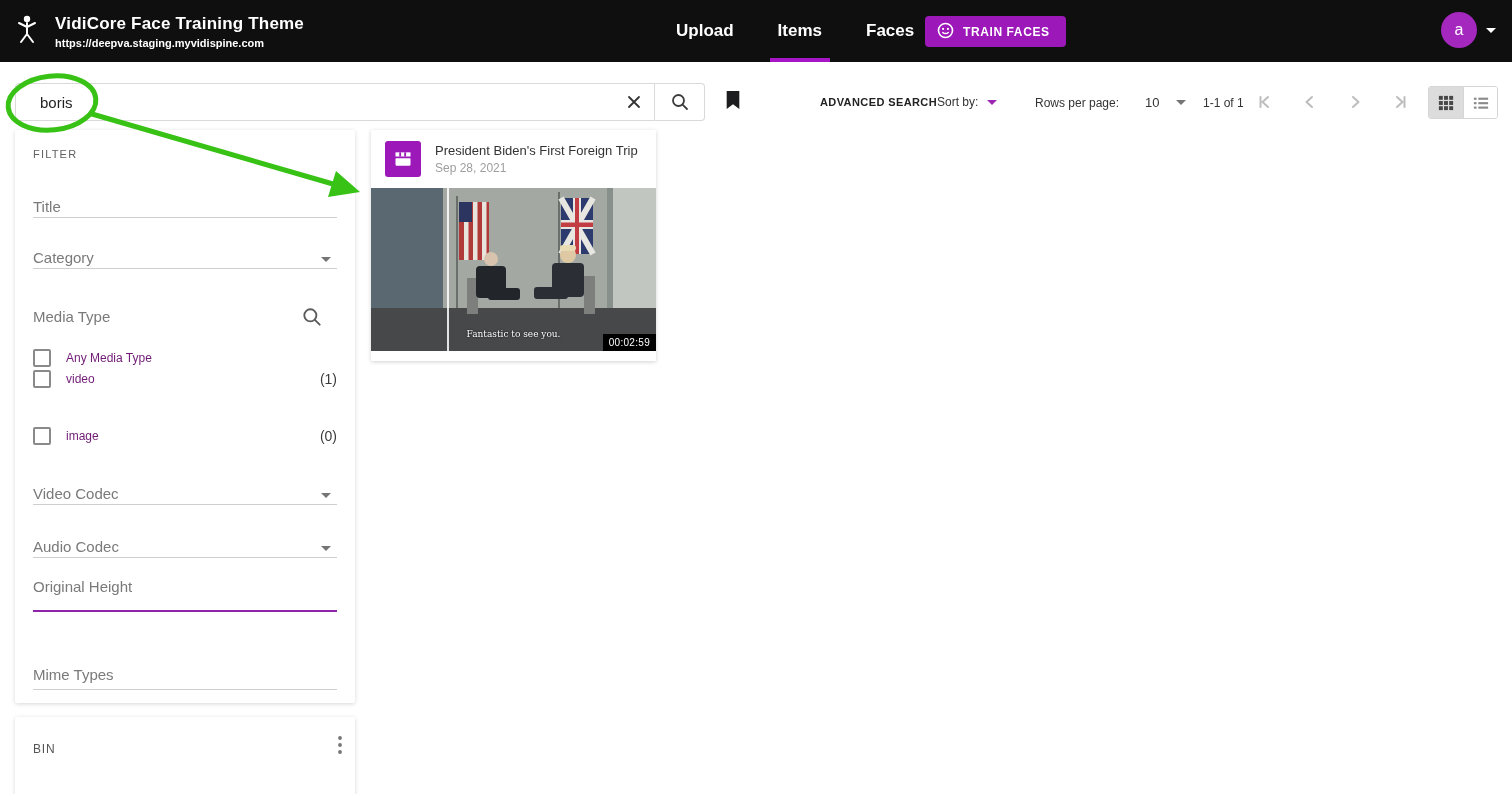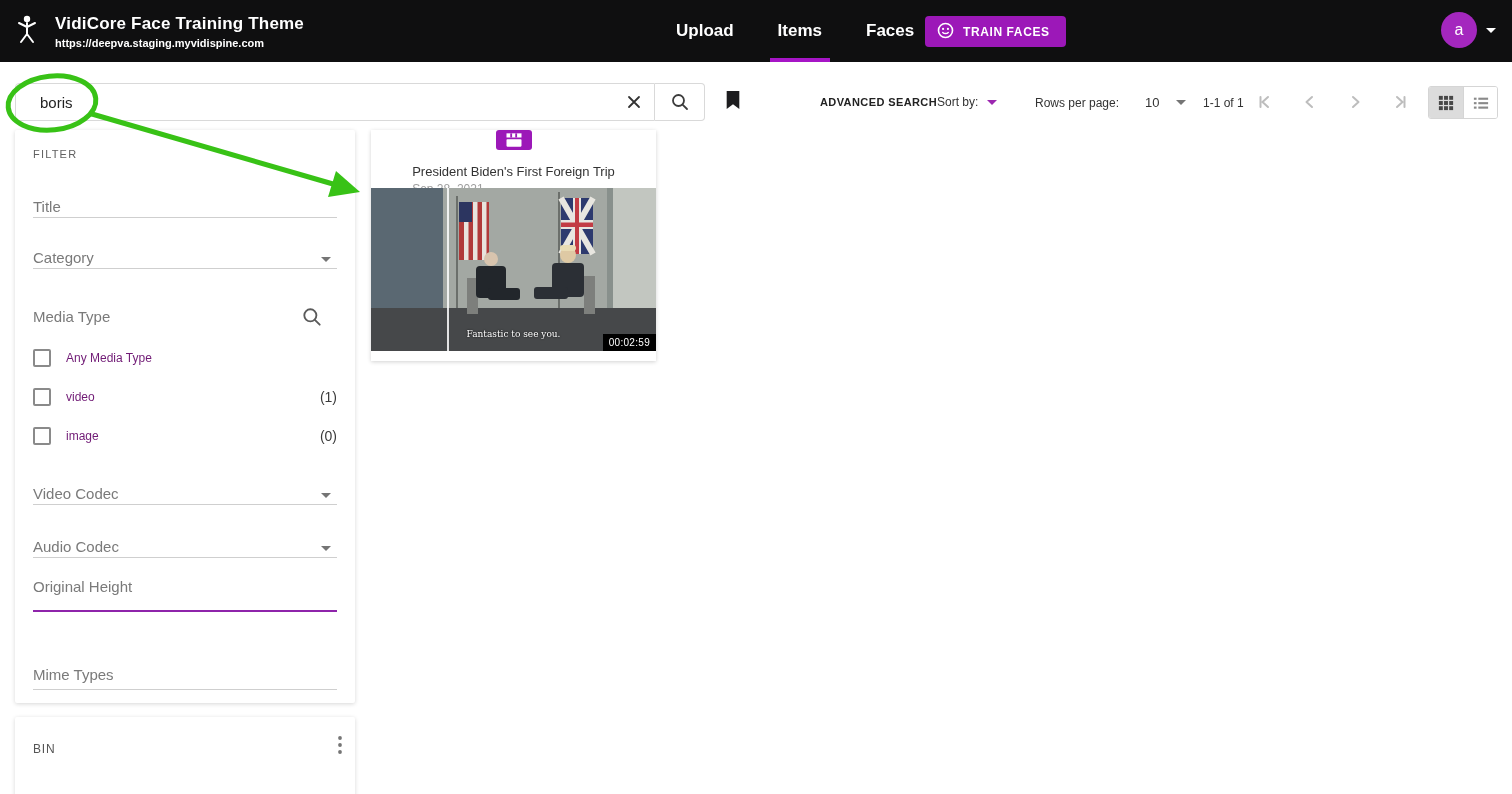--- a/index.html
+++ b/index.html
@@ -55,21 +55,21 @@
   .cb-label { font-size:12px; color:#701a75; }
   .cb-count { position:absolute; right:0; font-size:14px; color:#3a3a3a; }
 
   
   .bin-card { position:absolute; left:15px; top:717px; width:340px; height:95px; }
   .bin-heading { position:absolute; left:18px; top:25px; font-size:12px; color:#555; letter-spacing:.8px; }
   .kebab { position:absolute; right:12px; top:18px; cursor:pointer; }
 
   
   .item-card { position:absolute; left:371px; top:130px; width:285px; background:#fff; box-shadow:0 1px 4px rgba(0,0,0,.18); cursor:pointer; }
-  .item-head { height:58px; display:flex; align-items:center; padding:0 14px; gap:14px;flex-direction:column; }
+  .item-head { height:58px; display:flex; align-items:center; padding:0 14px; gap:14px; }
   .item-icon { width:36px; height:36px; min-width:36px; background:#9c18b8; border-radius:3px; display:flex; align-items:center; justify-content:center; }
   .item-title { font-size:13px; color:#333; }
   .item-date { font-size:12px; color:#9e9e9e; margin-top:3px; }
   .thumb { position:relative; width:285px; height:163px; overflow:hidden; }
   .thumb svg { display:block; }
   .scrub-line { position:absolute; left:76px; top:0; bottom:0; width:2px; background:rgba(255,255,255,.85); }
   .caption { position:absolute; left:0; right:0; bottom:12px; text-align:center; color:#fff; font-size:9px; font-family:"DejaVu Serif", serif; text-shadow:0 0 2px #000; }
   .duration { position:absolute; right:0; bottom:0; background:#000; color:#fff; font-size:10px; padding:3px 6px; letter-spacing:.3px; }
   .item-foot { height:10px; }
 
@@ -225,21 +225,21 @@
         <circle cx="8.5" cy="8.5" r="5.5"></circle>
           <path d="M12.8 12.8 L17 17"></path>
       </svg>
     </span>
 
     <div class="cb-row" style="top:216px">
       <span class="checkbox"></span>
       <span class="cb-label">Any Media Type</span>
       <span class="cb-count"></span>
     </div>
-    <div class="cb-row" style="top:255px">
+    <div class="cb-row" style="top:237px">
       <span class="checkbox"></span>
       <span class="cb-label">video</span>
       <span class="cb-count">(1)</span>
     </div>
     <div class="cb-row" style="top:294px">
       <span class="checkbox"></span>
       <span class="cb-label">image</span>
       <span class="cb-count">(0)</span>
     </div>
 

